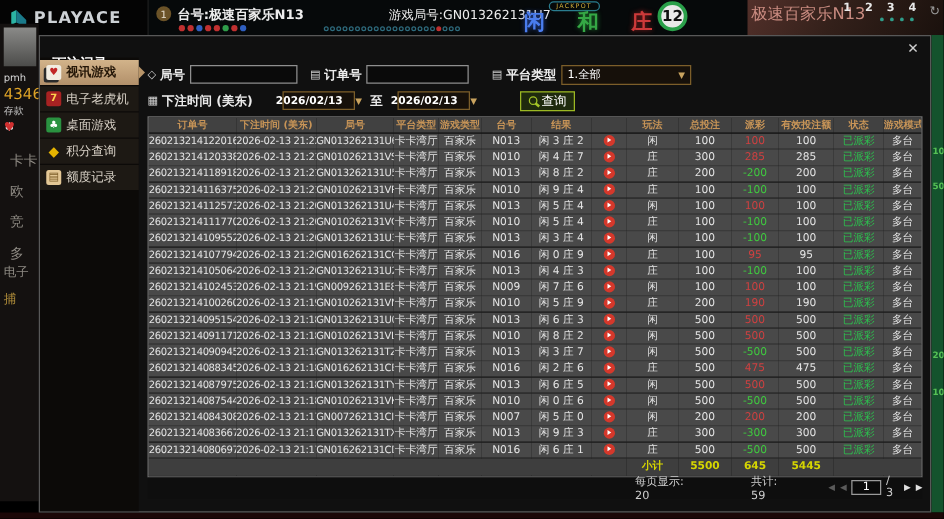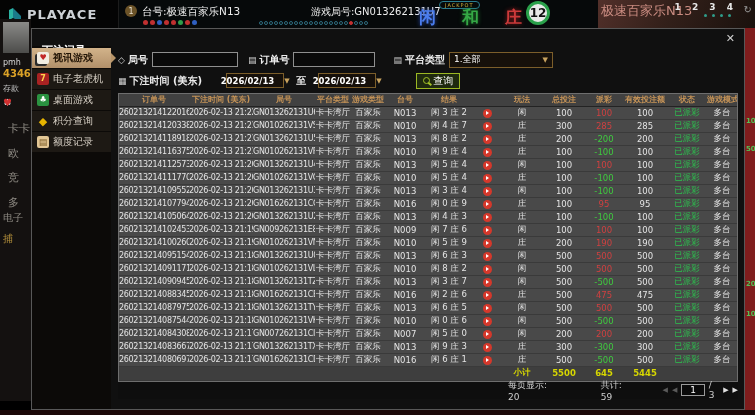--- a/index.html
+++ b/index.html
@@ -6,21 +6,21 @@
   body{background:#000;font-family:"DejaVu Sans",sans-serif}
   .screen{position:relative;width:755px;height:415px;background:#000;overflow:hidden}
 
   
   .topbar{position:absolute;left:0;top:0;width:755px;height:28px;background:#040404;display:flex}
   .logo{display:flex;align-items:center;gap:5px;padding:0 8px;width:118px;flex:none}
   .logo-mark{width:14px;height:14px;flex:none}
   .logo-text{color:#cdd1d5;font-size:13px;font-weight:bold;letter-spacing:1px}
   .game-info{position:relative;flex:1;background:#06090a;border-left:1px solid #1c1c1c}
   .info-circle{position:absolute;left:6px;top:5px;width:12px;height:12px;border-radius:50%;background:#6b5328;color:#e8e0d0;font-size:8px;display:flex;align-items:center;justify-content:center}
-  .tbl-label{position:absolute;left:23px;top:5px;color:#ededed;font-size:10.5px;font-weight:normal}
+  .tbl-label{position:absolute;left:23px;top:5px;color:#ededed;font-size:10.5px;font-weight:bold}
   .round-label{position:absolute;left:192px;top:5px;color:#ededed;font-size:10px;font-weight:normal}
   .beads{position:absolute;left:24px;top:20px;display:flex;gap:2px}
   .bead{width:5px;height:5px;border-radius:50%}
   .minibeads{position:absolute;left:140px;top:21px;display:flex;gap:1px}
   .mb{width:4px;height:4px;border-radius:50%;border:1px solid #2e6b7d}
   .mb.r{background:#c03030;border-color:#c03030}
   .betlabels{position:absolute;left:300px;top:6px;display:flex;gap:26px;font-size:17px;font-weight:bold}
   .jackpot{position:absolute;left:320px;top:1px;border:1px solid #2a7d8f;border-radius:6px;color:#d4b23c;font-size:5px;padding:0 5px;letter-spacing:1px}
   .countdown{position:absolute;right:48px;top:1px;width:24px;height:24px;border-radius:50%;background:#e9e9e9;border:3px solid #2aa04a;color:#101010;font-size:12px;font-weight:bold;display:flex;align-items:center;justify-content:center}
   .video{width:157px;height:28px;flex:none;position:relative;background:linear-gradient(115deg,#52302a 0%,#33201a 45%,#1a110d 100%)}
@@ -28,27 +28,27 @@
   .video-nums{position:absolute;right:18px;top:2px;color:#e8e8e8;font-size:9px;font-weight:bold;letter-spacing:4px}
   .video-dots{position:absolute;right:24px;top:14px;display:flex;gap:5px}
   .vdot{width:3px;height:3px;border-radius:50%;background:#2f9d8a}
   .refresh{position:absolute;right:3px;top:4px;color:#9a9a9a;font-size:10px}
 
   
   .bg-left{position:absolute;left:0;top:19px;width:31px;height:382px;background:#141110;overflow:hidden}
   .bg-left *{position:absolute;white-space:nowrap}
   .avatar{left:3px;top:3px;width:26px;height:31px;background:linear-gradient(#8a8a88,#4c4c4a)}
   .bg-user{left:3px;top:39px;color:#d6d6d6;font-size:8px}
-  .bg-bal{left:3px;top:49px;color:#dca227;font-size:10px;font-weight:bold}
+  .bg-bal{left:3px;top:49px;color:#dca227;font-size:12px;font-weight:normal}
   .bg-dep{left:3px;top:64px;color:#c2c2c2;font-size:8px}
   .bg-cards{left:3px;top:78px;font-size:10px}
   .bg-row{left:8px;color:#8f8b84;font-size:11px}
   .bg-elec{left:3px;top:192px;color:#8f8b84;font-size:10px}
   .bg-fish{left:3px;top:213px;color:#b08d3a;font-size:10px}
-  .bg-right{position:absolute;right:0;top:28px;width:10px;height:382px;background:#7f1d1d;overflow:hidden}
+  .bg-right{position:absolute;right:0;top:28px;width:10px;height:382px;background:#14532d;overflow:hidden}
   .bg-right span{position:absolute;left:1px;color:#55c055;font-size:7px;font-weight:bold}
   .bottom-strip{position:absolute;left:0;bottom:0;width:755px;height:5px;background:#1b0707}
 
   
   .modal{position:absolute;left:31px;top:28px;width:714px;height:382px;background:#101010;border:1px solid #585858;display:flex;flex-direction:column}
   .modal-head{height:17px;position:relative;flex:none}
   .modal-title{position:absolute;left:10px;top:14px;color:#fff;font-size:11px;font-weight:bold}
   .close-btn{position:absolute;right:9px;top:4px;color:#cfcfcf;font-size:11px;line-height:1;cursor:default}
   .modal-body{flex:1;display:flex;min-height:0}
 

